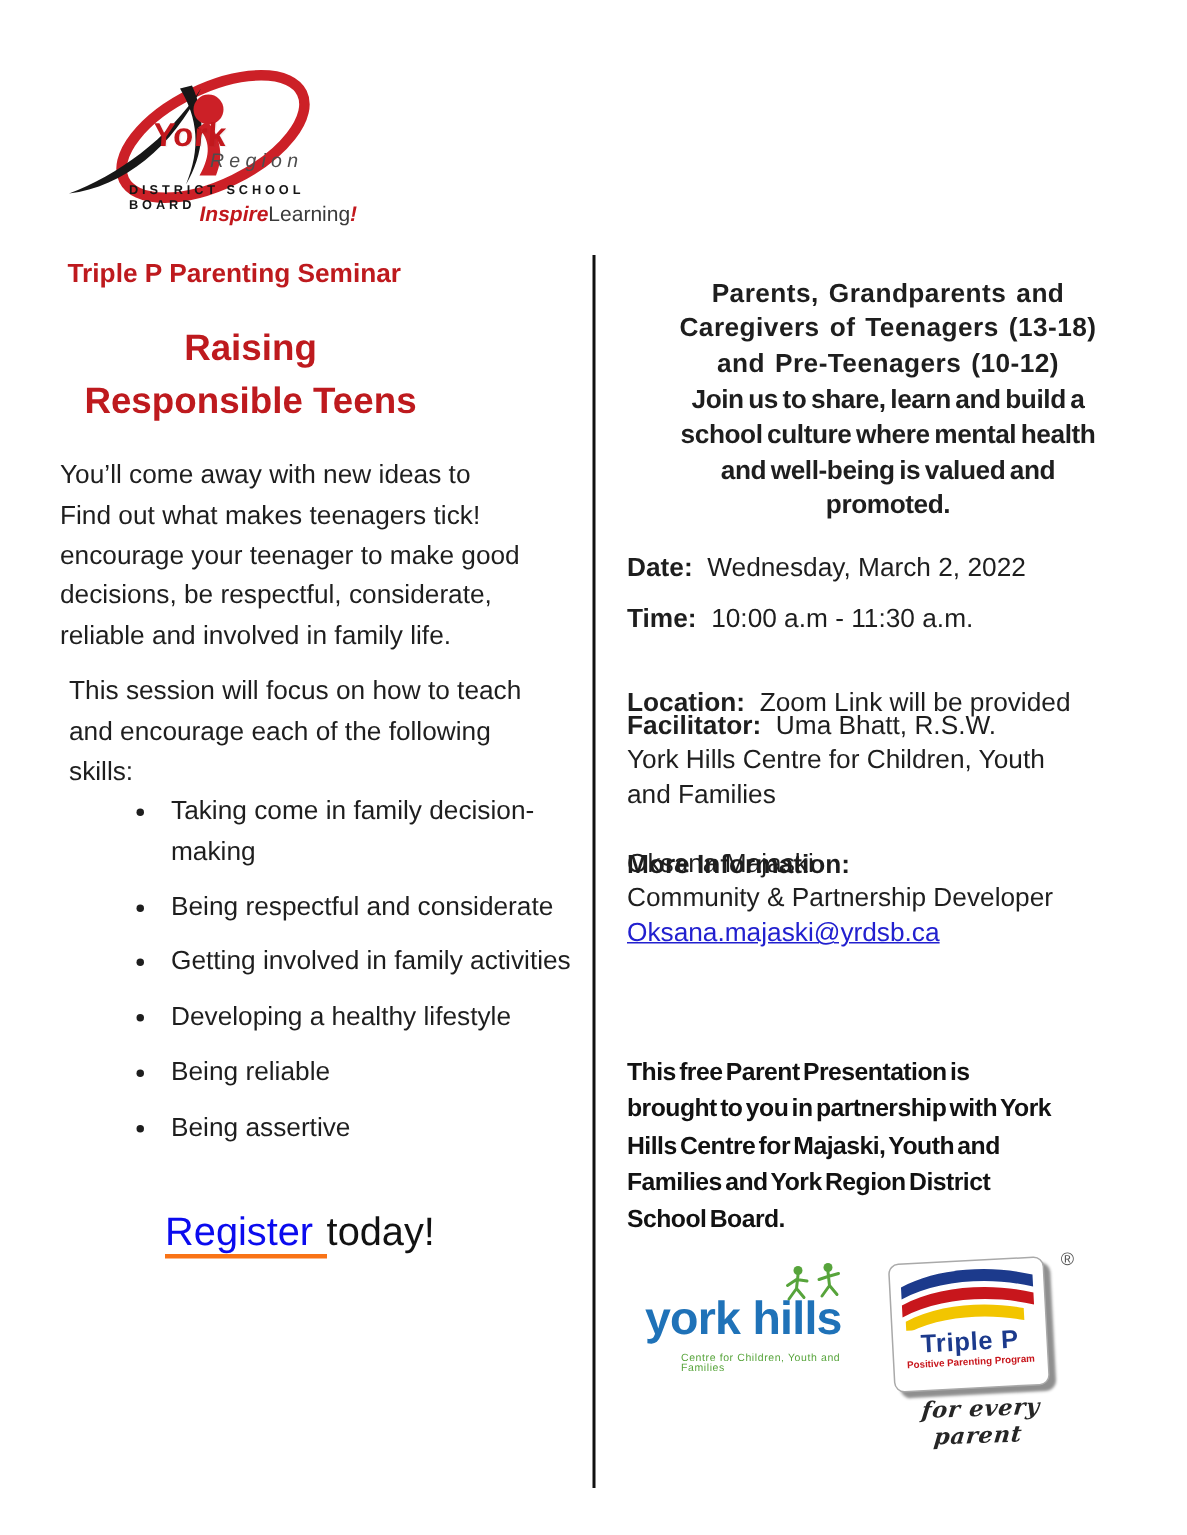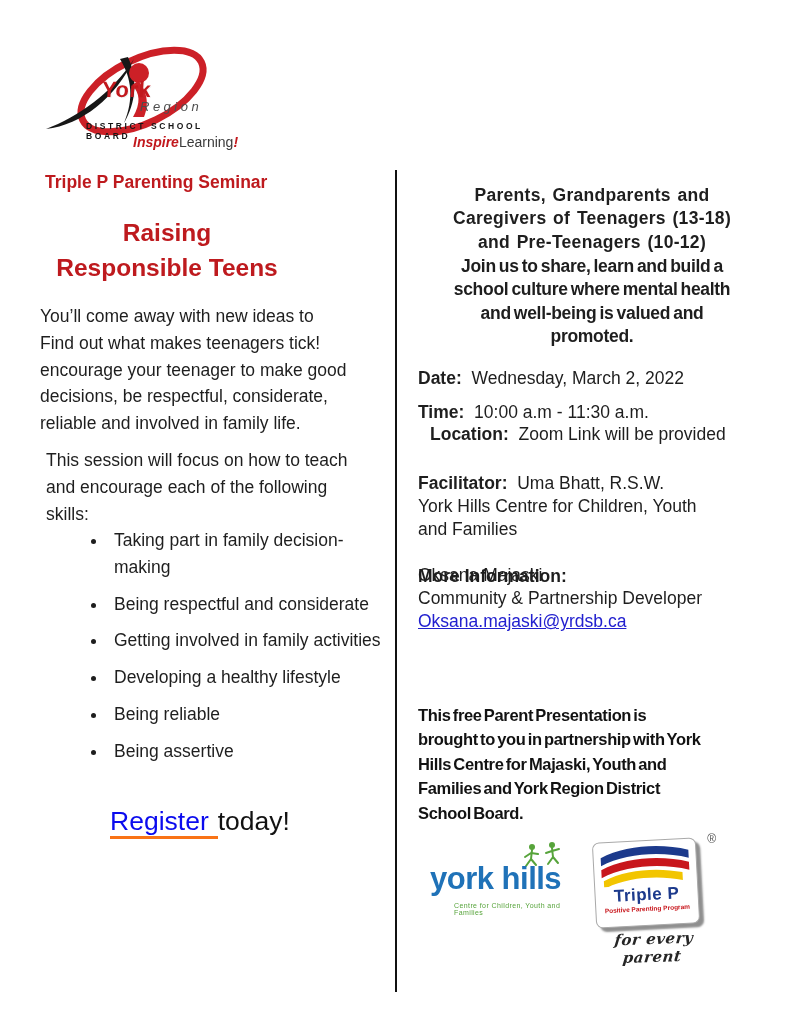--- a/index.html
+++ b/index.html
@@ -62,21 +62,21 @@
 
   .r-center { left: 418px; width: 348px; text-align: center; font-weight: bold; }
   .audience { top: 184px; font-size: 17.5px; line-height: 23.4px; letter-spacing: 0.3px; word-spacing: 1.5px; }
   .invitation { top: 255px; font-size: 17.5px; line-height: 23.4px; letter-spacing: -0.3px; word-spacing: -1.5px; }
   .audience div, .invitation div { white-space: nowrap; }
 
   .detail { left: 418px; font-size: 17.5px; }
   .detail b { font-weight: bold; }
   .detail-date { top: 368px; }
   .detail-time { top: 402px; }
-  .detail-location { top: 424px; margin-left: 12px; }
+  .detail-location { top: 458px; }
   .detail-facilitator { top: 472px; line-height: 23.2px; }
   .more-info { left: 418px; top: 566px; font-size: 17.5px; font-weight: bold; }
   .contact { left: 418px; top: 564px; font-size: 17.5px; line-height: 23.2px; }
   a.email-link { color: #2220cf; text-decoration: underline; }
   .partnership {
     left: 418px; top: 703px; font-size: 16.5px; font-weight: bold;
     line-height: 24.4px; letter-spacing: -0.35px; word-spacing: -2px; color: #121212;
   }
   .partnership div { white-space: nowrap; }
 
@@ -145,21 +145,21 @@
   <div>reliable and involved in family life.</div>
 </div>
 
 <div class="abs session">
   <div>This session will focus on how to teach</div>
   <div>and encourage each of the following</div>
   <div>skills:</div>
 </div>
 
 <ul class="abs skills">
-  <li>Taking part in family decision-making</li>
+  <li>Taking come in family decision-making</li>
   <li>Being respectful and considerate</li>
   <li>Getting involved in family activities</li>
   <li>Developing a healthy lifestyle</li>
   <li>Being reliable</li>
   <li>Being assertive</li>
 </ul>
 
 <div class="abs register-line">
   <a href="#" class="register-link">Register</a><span class="register-rest">today!</span>
 </div>

